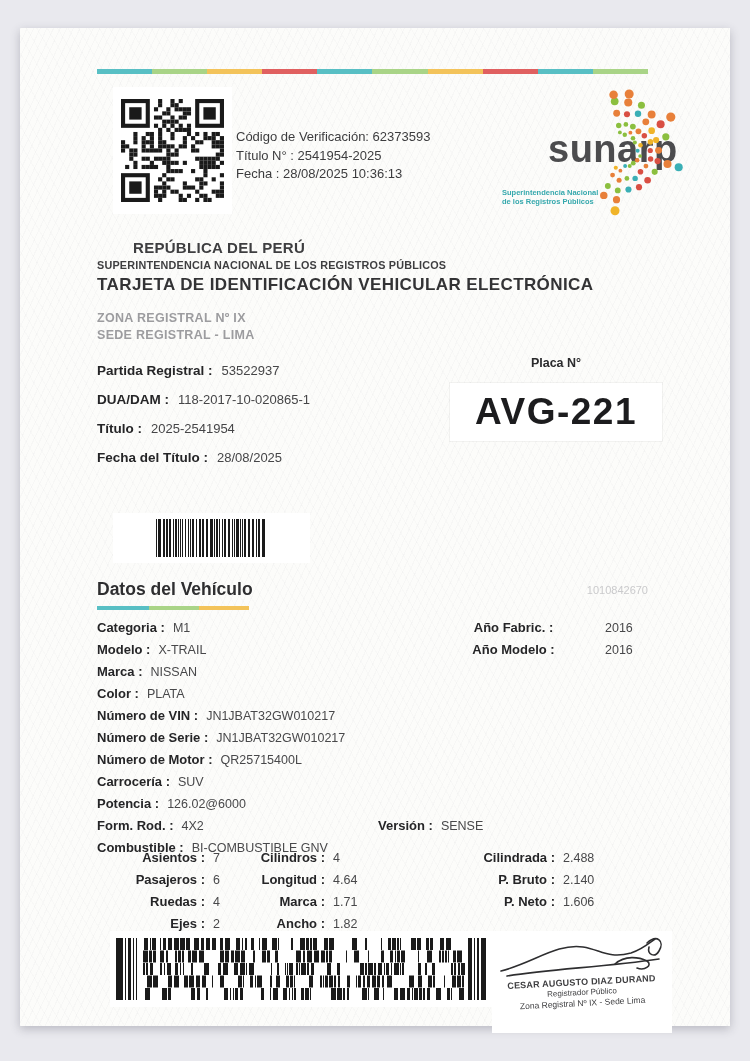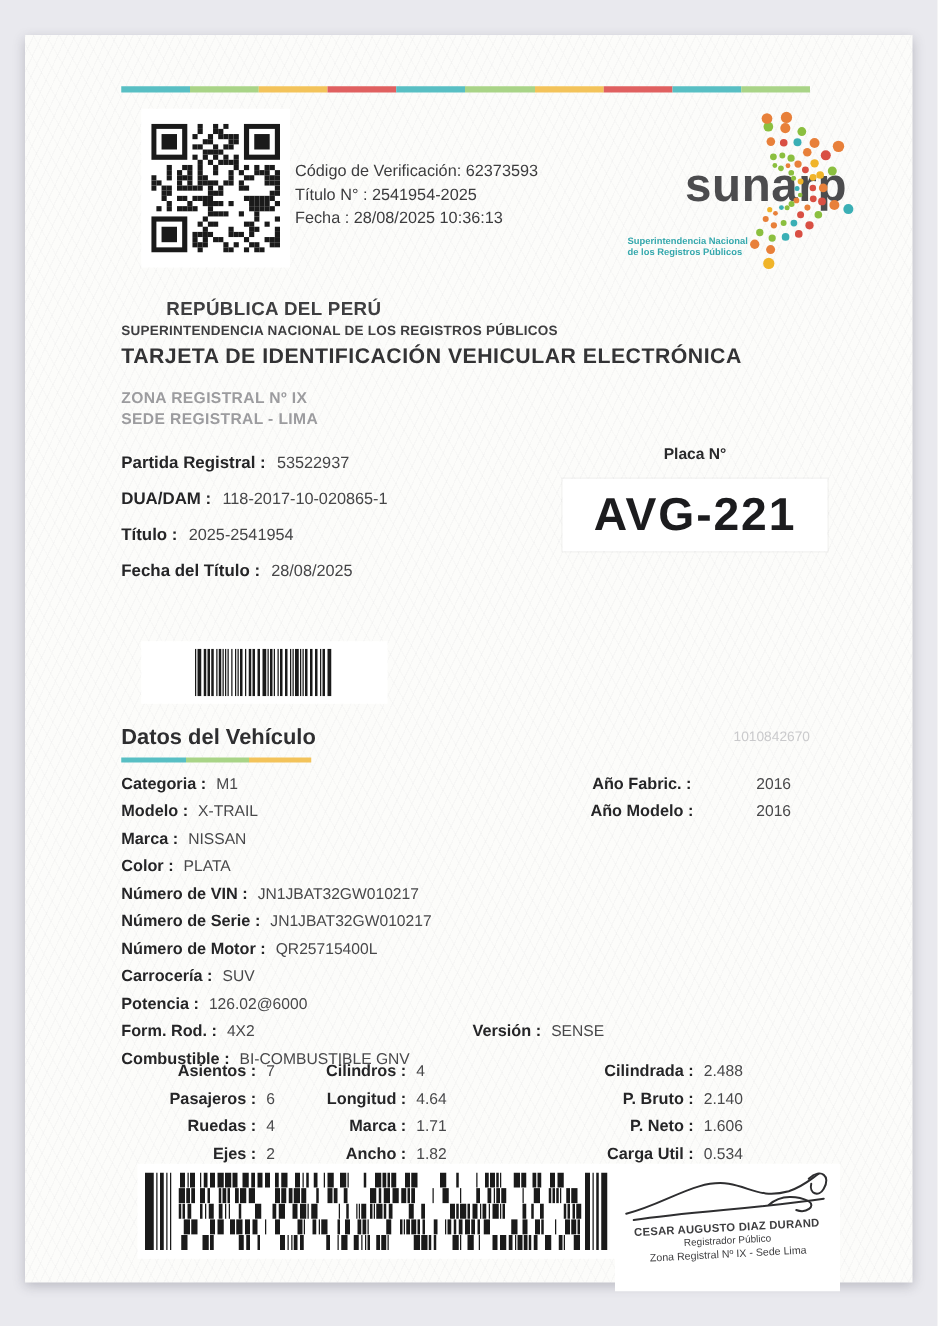--- a/index.html
+++ b/index.html
@@ -474,21 +474,20 @@
         <div class="spec-col c2">
           <div class="spec-row"><span class="spec-label">Cilindros :</span><span class="spec-value">4</span></div>
           <div class="spec-row"><span class="spec-label">Longitud :</span><span class="spec-value">4.64</span></div>
           <div class="spec-row"><span class="spec-label">Marca :</span><span class="spec-value">1.71</span></div>
           <div class="spec-row"><span class="spec-label">Ancho :</span><span class="spec-value">1.82</span></div>
         </div>
         <div class="spec-col c3">
           <div class="spec-row"><span class="spec-label">Cilindrada :</span><span class="spec-value">2.488</span></div>
           <div class="spec-row"><span class="spec-label">P. Bruto :</span><span class="spec-value">2.140</span></div>
           <div class="spec-row"><span class="spec-label">P. Neto :</span><span class="spec-value">1.606</span></div>
-          <div class="spec-row"><span class="spec-label">Carga Util :</span><span class="spec-value">0.534</span></div>
         </div>
       </div>
 
     <div class="pdf417-box">
       <svg id="bc2" viewBox="0 0 370 62" preserveAspectRatio="none">
           <rect x="0" y="0" width="7" height="62" fill="#1a1a1a"></rect>
           <rect x="9" y="0" width="1" height="62" fill="#1a1a1a"></rect>
           <rect x="12" y="0" width="3" height="62" fill="#1a1a1a"></rect>
           <rect x="17" y="0" width="1" height="62" fill="#1a1a1a"></rect>
           <rect x="20" y="0" width="1" height="62" fill="#1a1a1a"></rect>

